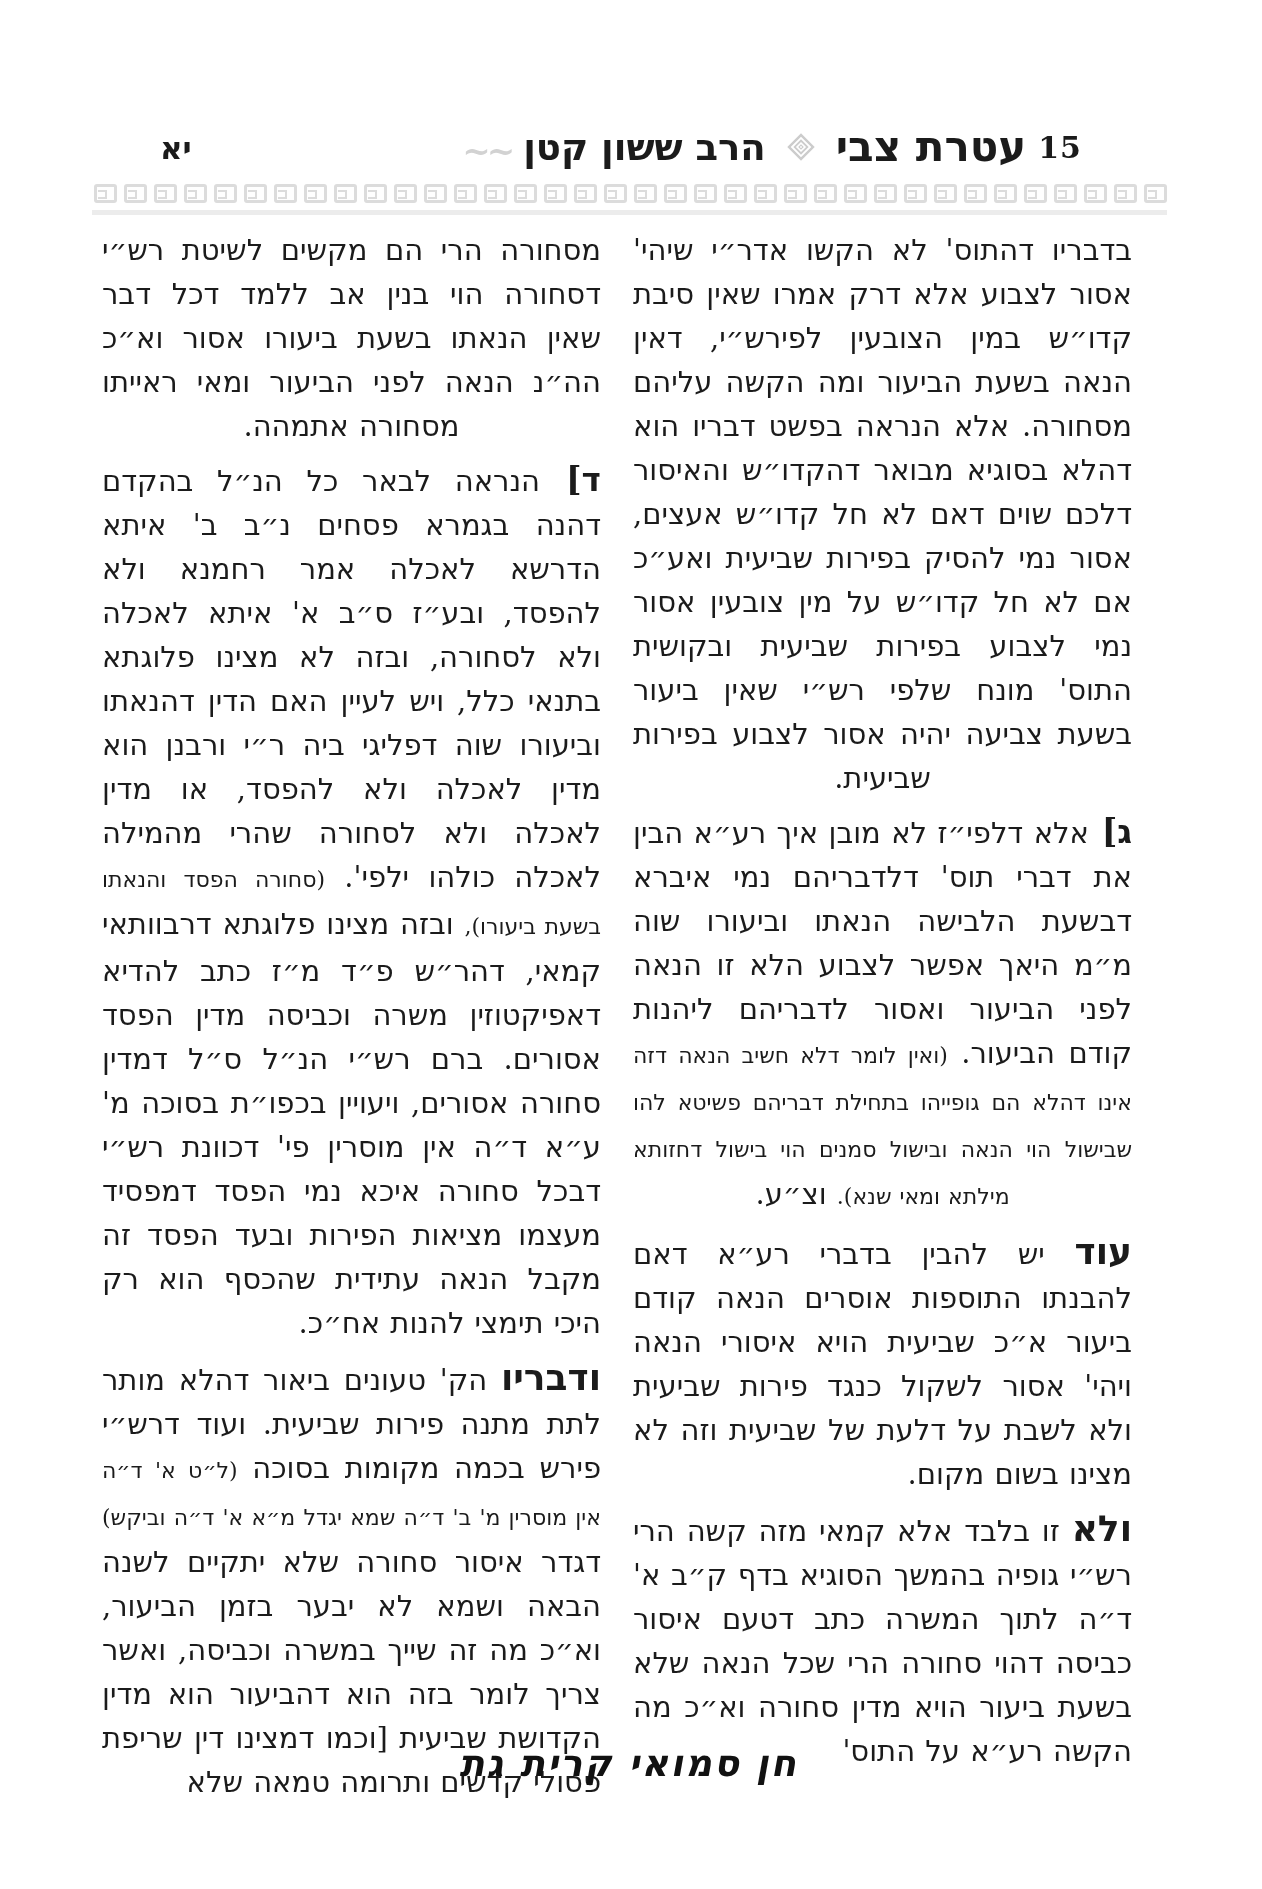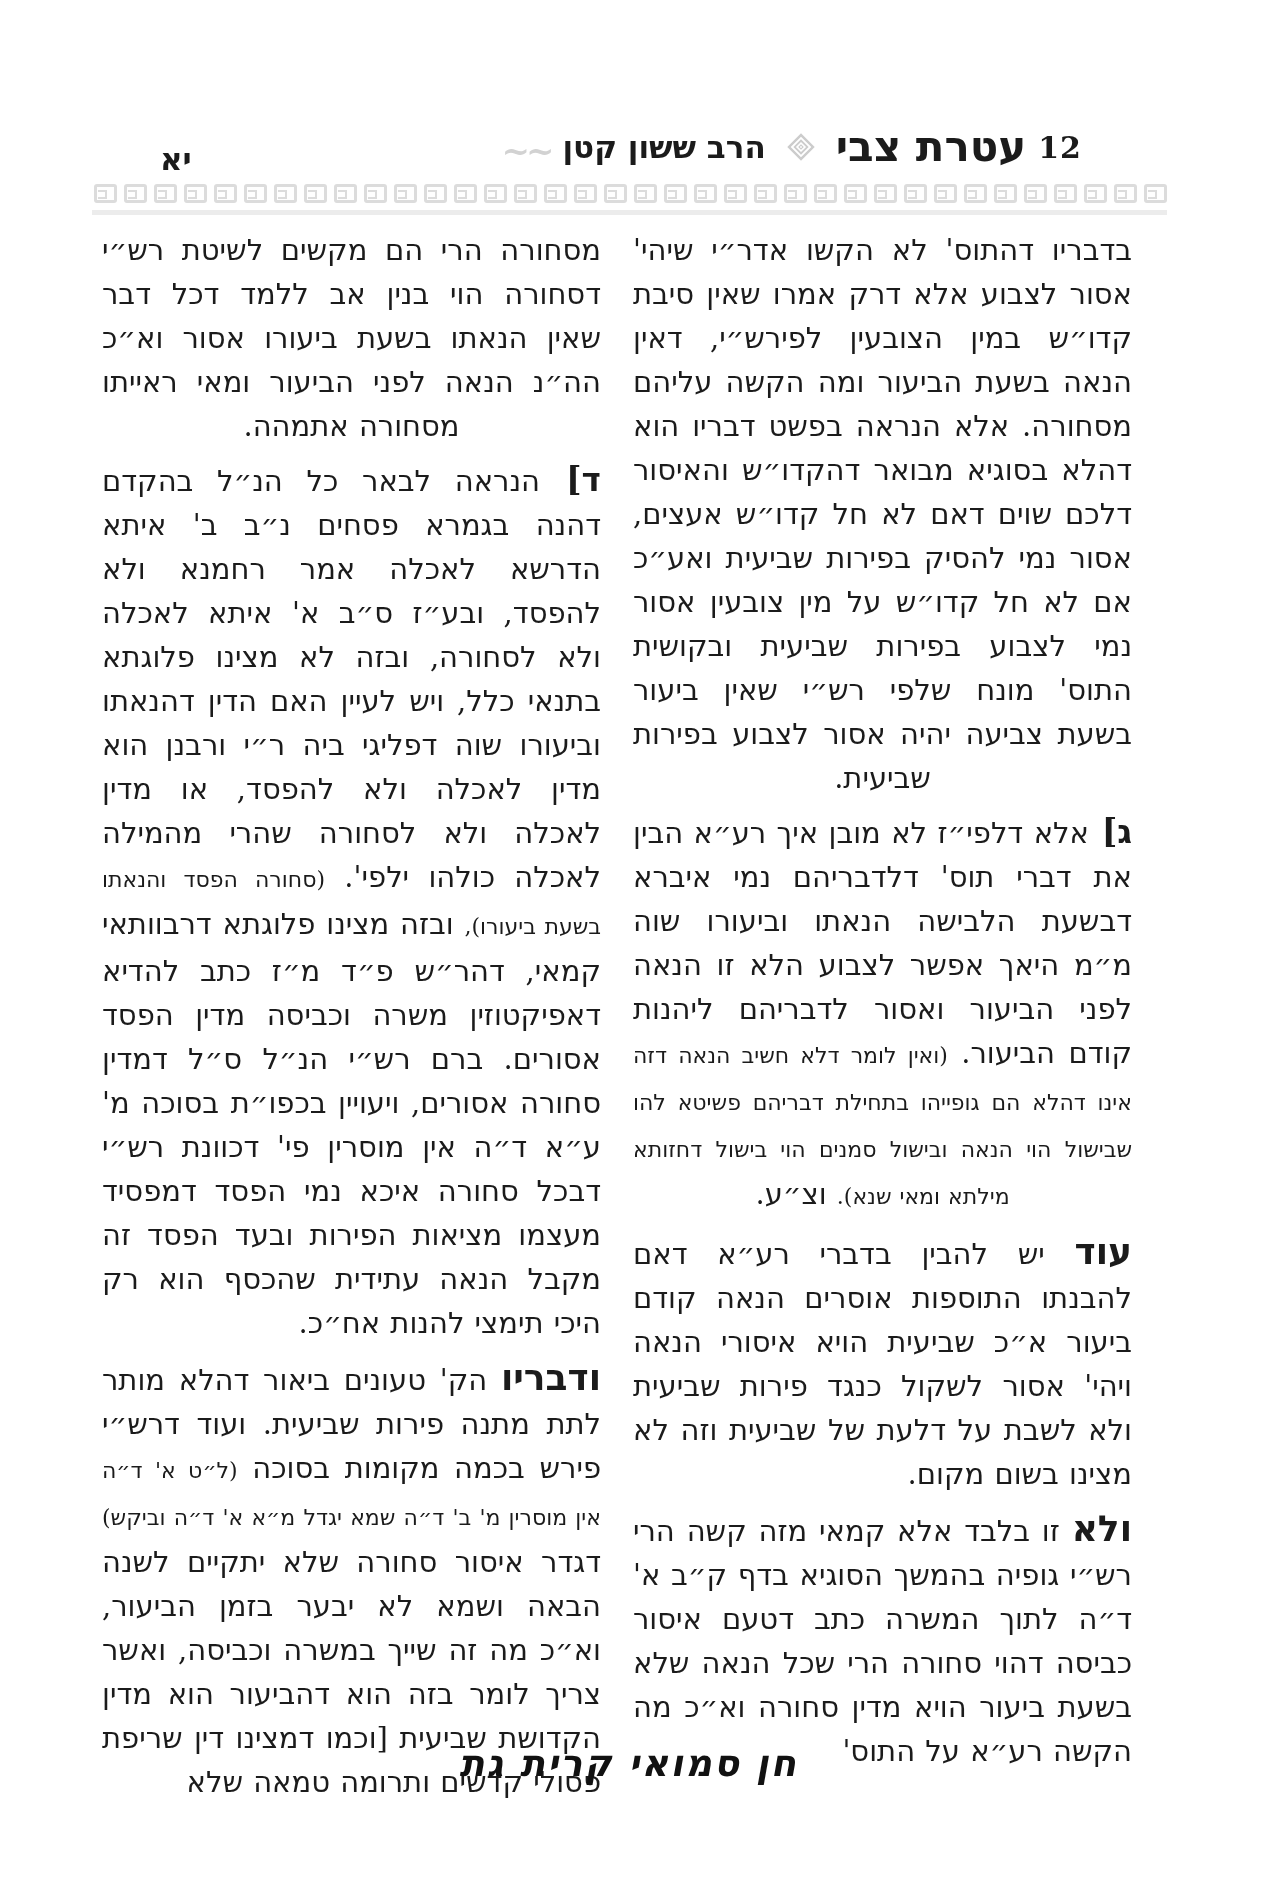--- a/index.html
+++ b/index.html
@@ -14,24 +14,24 @@
   }
   
   .masthead-group{
     position:absolute;top:126px;right:180px;
     display:flex;align-items:center;gap:12px;
     direction:rtl;white-space:nowrap;
   }
   .issue{font-size:30px;font-weight:bold;letter-spacing:1px;}
   .book-title{font-size:42px;font-weight:bold;line-height:1;}
   .diamond{display:inline-flex;align-items:center;margin:0 6px;}
-  .author{font-size:31px;font-weight:bold;line-height:1;}
+  .author{font-size:37px;font-weight:bold;line-height:1;}
   .flourish{font-size:34px;font-weight:bold;color:#d2d2d2;letter-spacing:-4px;transform:translateY(4px);}
   .folio{
-    position:absolute;top:141px;left:160px;
+    position:absolute;top:130px;left:160px;
     font-size:31px;font-weight:bold;
   }
   
   .meander{
     position:absolute;top:184px;left:92px;right:95px;
     display:flex;gap:7px;overflow:hidden;
     height:24px;
     border-bottom:5px solid #ececec;
     padding-bottom:2px;
   }
@@ -74,21 +74,21 @@
   }
 </style>
 </head>
 <body>
 
 <div class="page">
 
   <div class="folio">יא</div>
 
   <div class="masthead-group">
-    <span class="issue">12</span>
+    <span class="issue">15</span>
     <span class="book-title">עטרת צבי</span>
     <span class="diamond">
       <svg width="34" height="34" viewBox="0 0 34 34">
         <rect x="8.5" y="8.5" width="17" height="17" fill="none" stroke="#cccccc" stroke-width="2.4" transform="rotate(45 17 17)"></rect>
         <rect x="12.5" y="12.5" width="9" height="9" fill="none" stroke="#cccccc" stroke-width="1.8" transform="rotate(45 17 17)"></rect>
         <rect x="15.6" y="15.6" width="2.8" height="2.8" fill="none" stroke="#cccccc" stroke-width="1.2" transform="rotate(45 17 17)"></rect>
       </svg>
     </span>
     <span class="author">הרב ששון קטן</span>
     <span class="flourish">~~</span>

